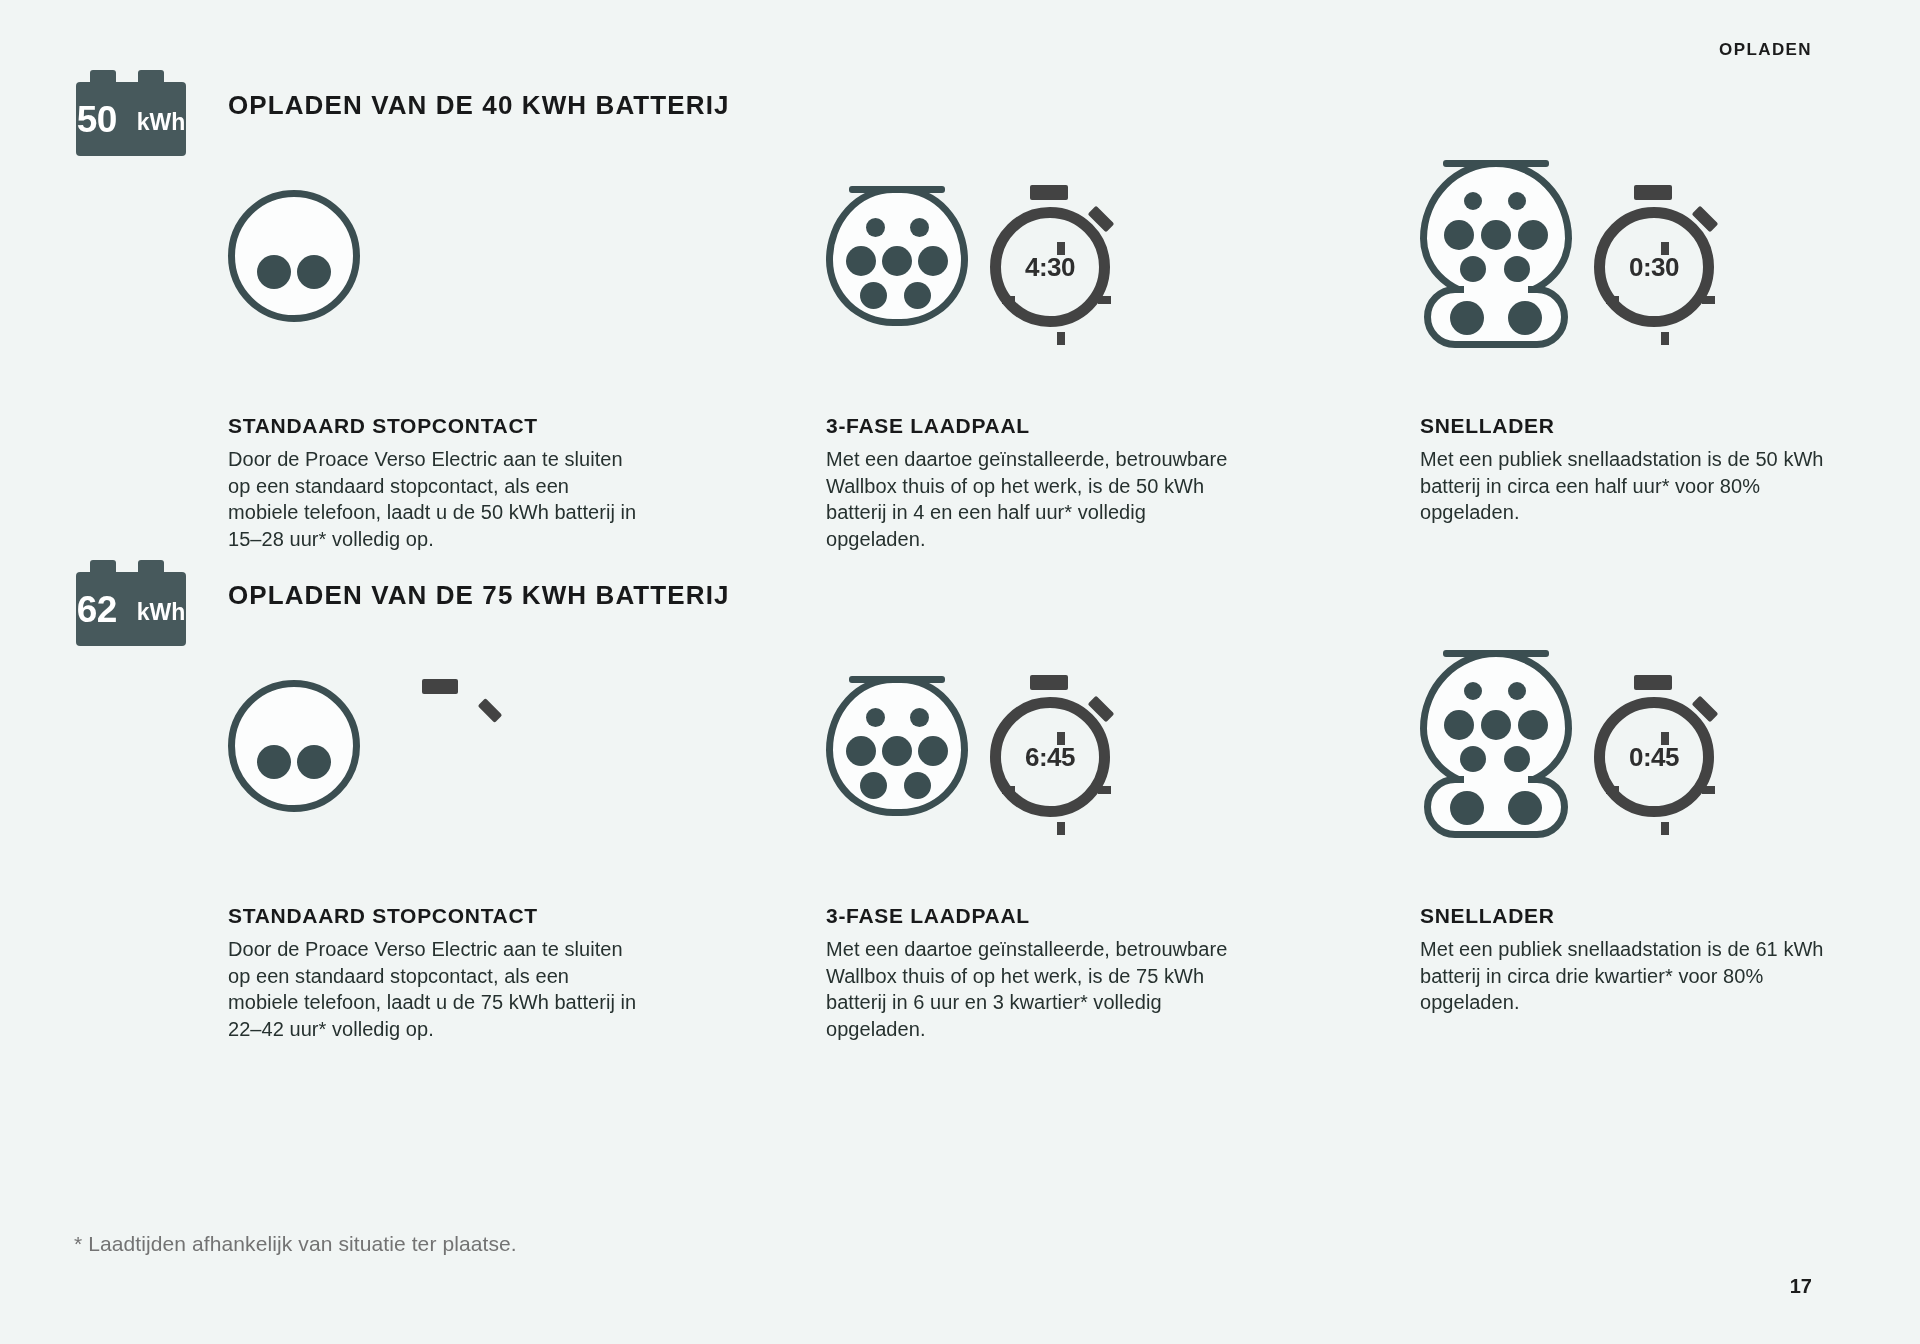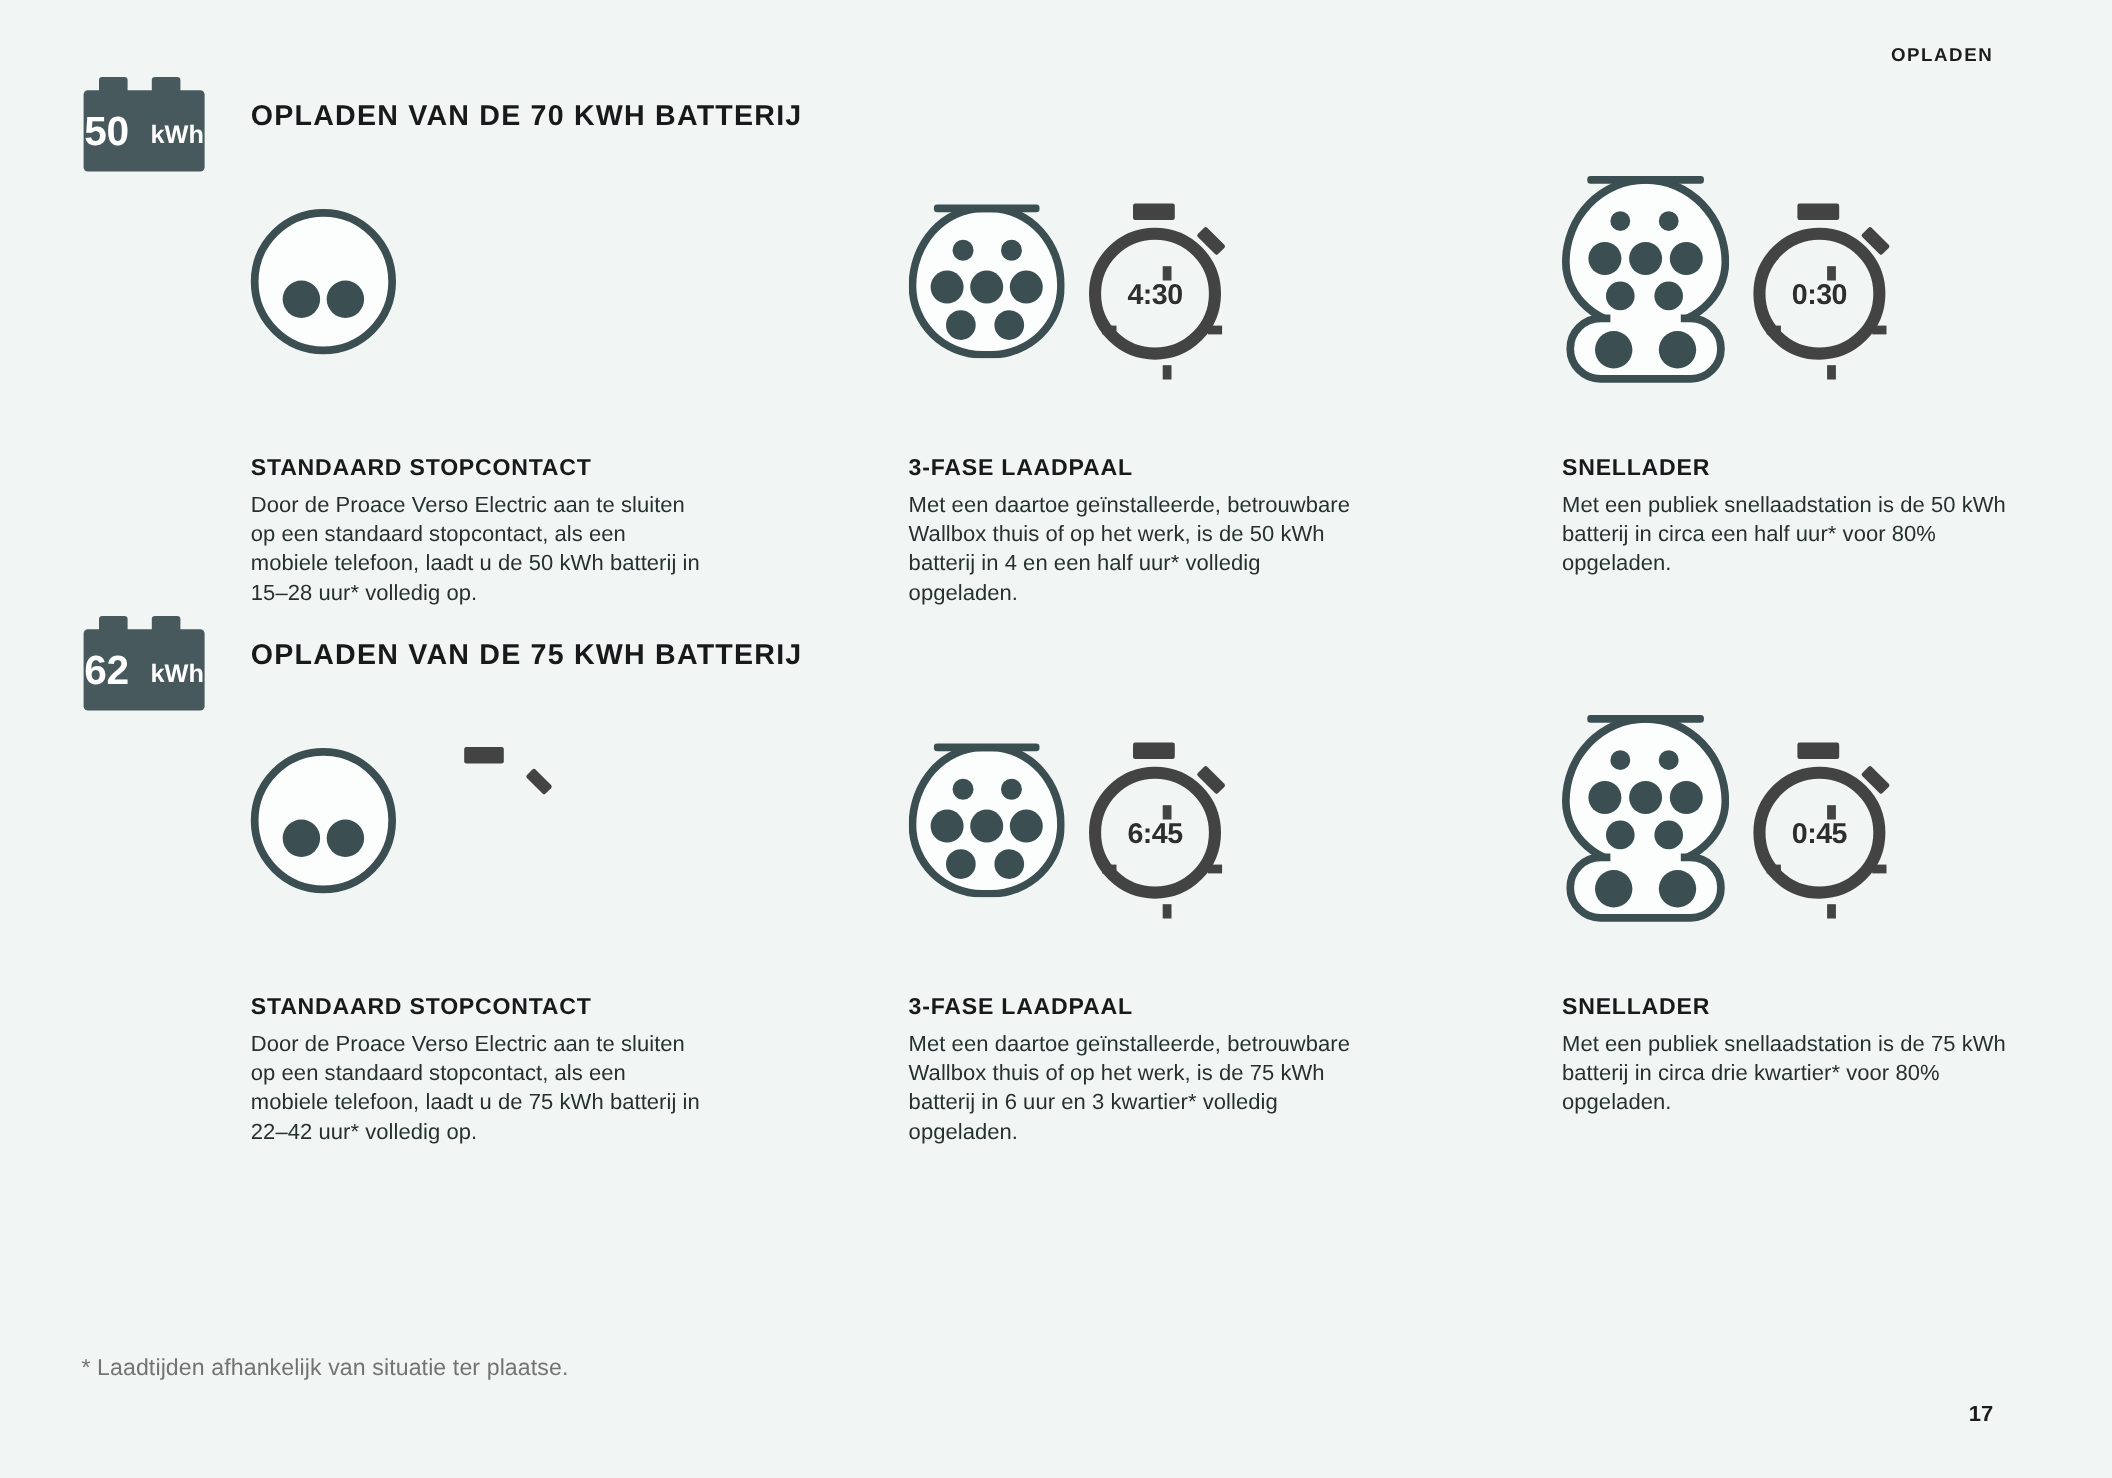--- a/index.html
+++ b/index.html
@@ -199,21 +199,21 @@
     <div class="section-head">
       <div class="battery">
         <div class="cap l"></div>
         <div class="cap r"></div>
         <div class="body"></div>
         <div class="txt">
           <span class="kwh-num">50</span>
           <span class="kwh-unit">kWh</span>
         </div>
       </div>
-      <div class="section-title">OPLADEN VAN DE 70 KWH BATTERIJ</div>
+      <div class="section-title">OPLADEN VAN DE 40 KWH BATTERIJ</div>
     </div>
 
     <div class="cols">
 
       <div class="col c1">
         <div class="icon-row">
           <div class="socket">
             <div class="pin l"></div>
             <div class="pin r"></div>
           </div>
@@ -376,21 +376,21 @@
             <div class="dial">
               <div class="tick t"></div>
               <div class="tick b"></div>
               <div class="tick l"></div>
               <div class="tick r"></div>
               <span class="label">0:45</span>
             </div>
           </div>
         </div>
         <div class="col-title">SNELLADER</div>
-        <div class="col-body">Met een publiek snellaadstation is de 75 kWh batterij in circa drie kwartier* voor 80% opgeladen.</div>
+        <div class="col-body">Met een publiek snellaadstation is de 61 kWh batterij in circa drie kwartier* voor 80% opgeladen.</div>
       </div>
 
     </div>
   </div>
 
   <div class="footnote">* Laadtijden afhankelijk van situatie ter plaatse.</div>
   <div class="page-number">17</div>
 
 </div>
 

